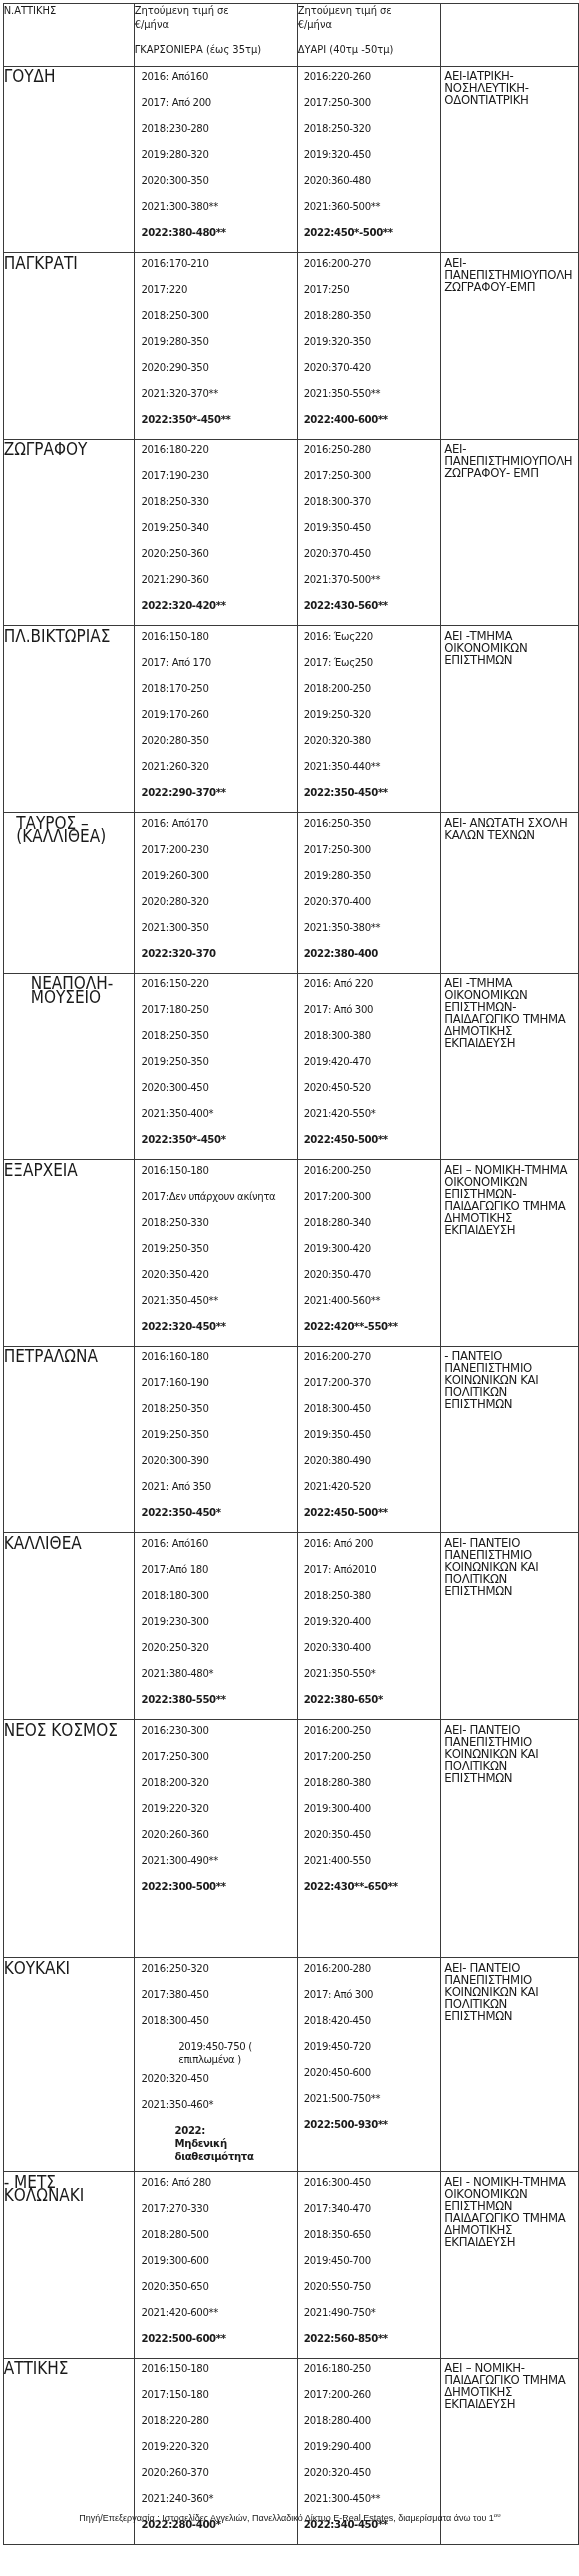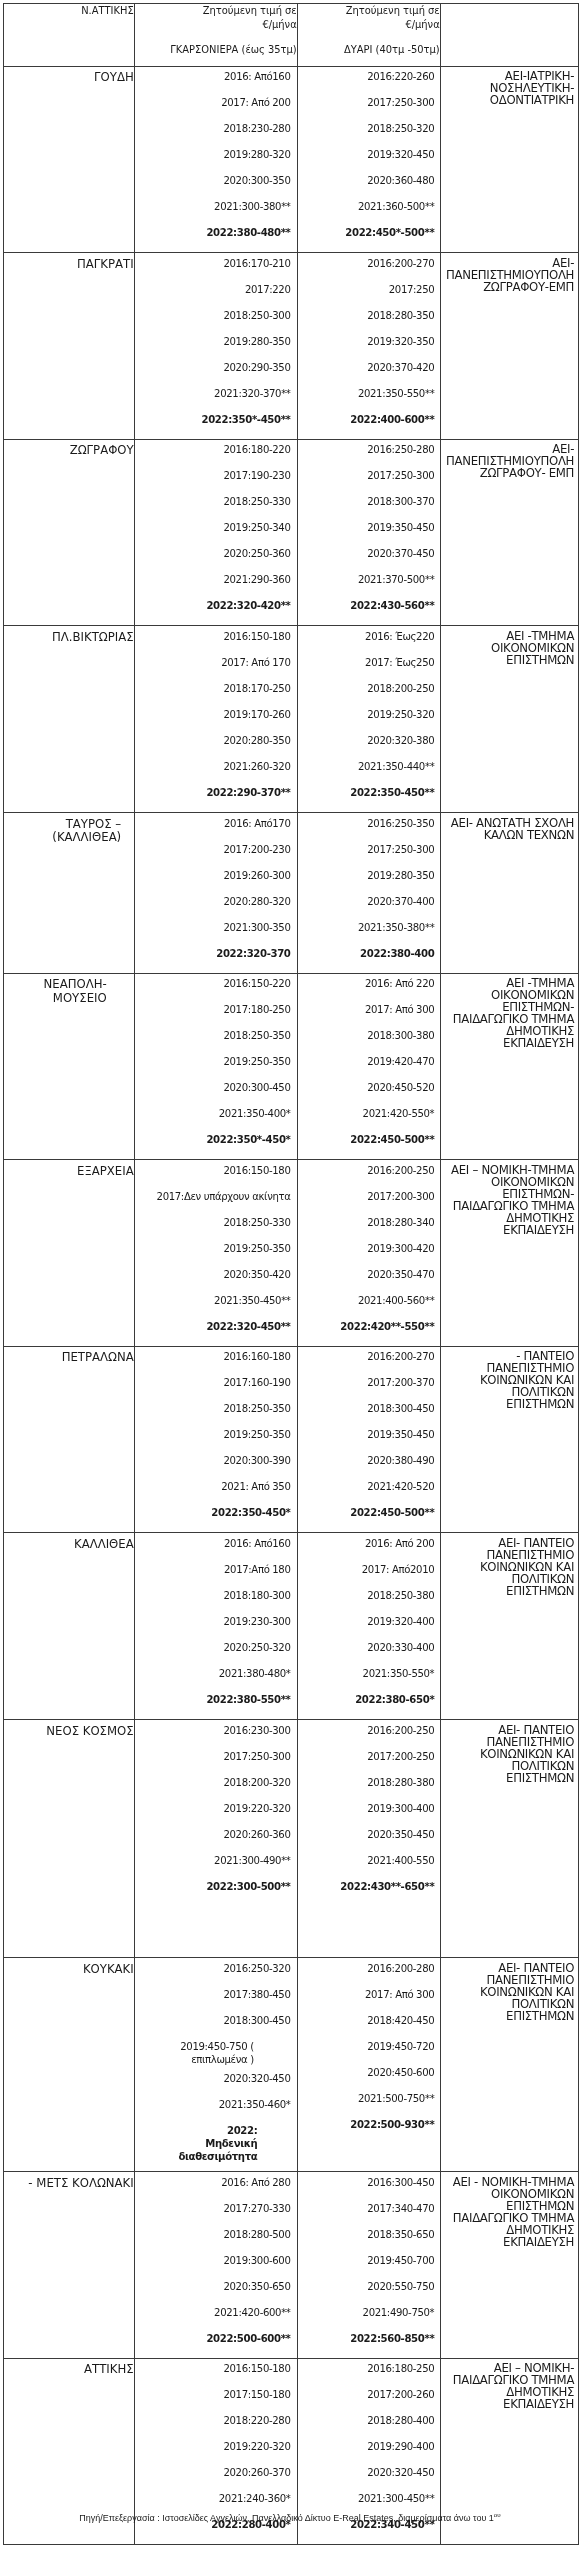--- a/index.html
+++ b/index.html
@@ -2,28 +2,28 @@
 <html style="font-size:14.3px"><head>
 <meta charset="utf-8">
 <style>
   html, body { margin: 0; padding: 0; background: #ffffff; }
   body { width: 580px; height: 2576px; position: relative; font-family: "DejaVu Sans Condensed", "DejaVu Sans", sans-serif; color: #1a1a1a; }
   table.rent {
     position: absolute; left: 2.7px; top: 2.7px;
     width: 575px; border-collapse: collapse; table-layout: fixed;
   }
   table.rent td, table.rent th {
-    border: 1.3px solid #3a3a3a; vertical-align: top; text-align: right;
+    border: 1.3px solid #3a3a3a; vertical-align: top; text-align: left;
     padding: 0; font-weight: normal; margin-left: 36px;
   }
   col.c1 { width: 131px; } col.c2 { width: 163px; } col.c3 { width: 143px; } col.c4 { width: 138px; }
   .hdr th { height: 62px; font-size: 11px; font-weight: bold; padding-top: 3.6px; }
   .hdr .l1 { line-height: 14.3px; }
   .hdr .l3 { margin-top: 10.7px; line-height: 14.3px; }
-  .area { font-weight: bold; font-size: 13px; line-height: 13.4px; padding-top: 3.6px !important; }
+  .area { font-weight: bold; font-size: 17px; line-height: 13.4px; padding-top: 3.6px !important; }
   .vals { padding-top: 3.6px !important; }
   .val { font-size: 11px; line-height: 13.4px; height: 26px; font-family: "DejaVu Sans", sans-serif; letter-spacing: -0.4px; transform: scaleX(0.92); }
   .val.bold { font-weight: bold; }
   .val.two { height: 32px; }
   .uni { font-size: 13px; line-height: 12px; padding: 3.6px 3.6px 0 3.6px !important; letter-spacing: -0.3px; }
   .footer {
     position: absolute; left: 0; top: 2508px; width: 580px; text-align: center;
     font-size: 9px; line-height: 13.4px; font-family: "Liberation Sans", sans-serif; color: #1a1a1a;
   }
   .footer sup { font-size: 6.2px; }

